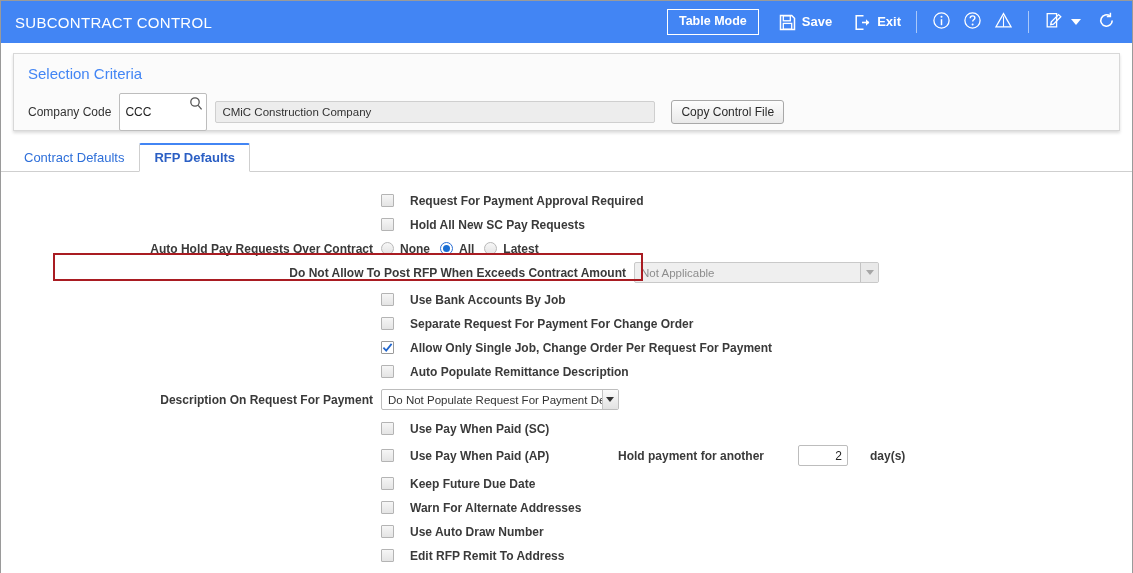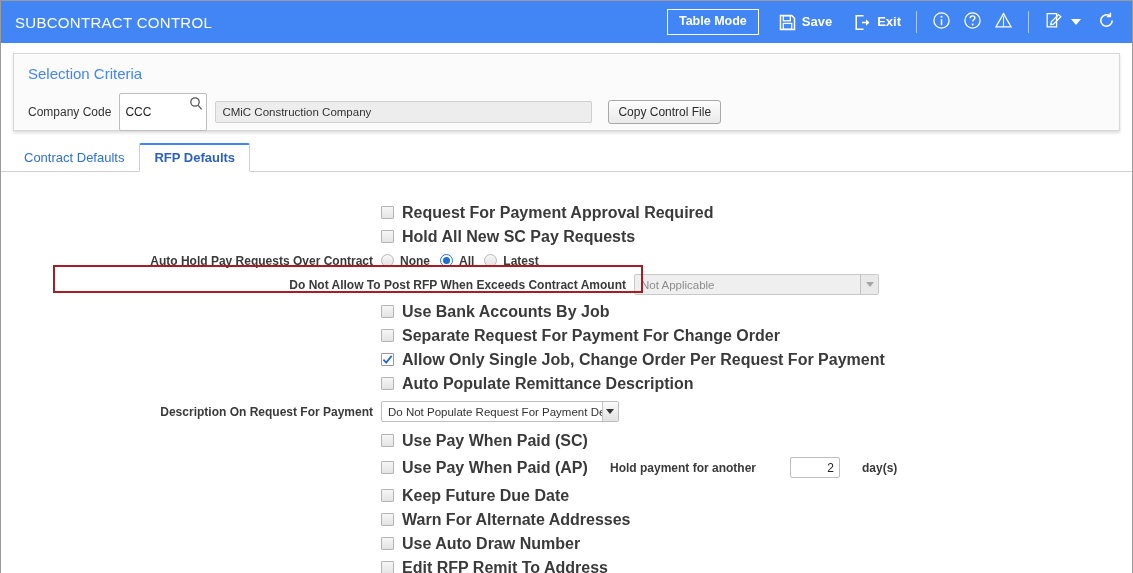--- a/index.html
+++ b/index.html
@@ -105,21 +105,21 @@
     padding: 0 20px 0 5px;
     color: #222;
     font-family: "Liberation Sans", sans-serif;
     border-radius: 2px;
   }
   .lookup-icon {
     position: absolute; right: 4px; top: 3px;
     pointer-events: none;
   }
   .readonly-input {
-    width: 377px; height: 22px;
+    width: 440px; height: 22px;
     border: 1px solid #cfcfcf;
     background: #ededed;
     font-size: 11.5px;
     color: #333;
     padding: 0 6px;
     display: flex; align-items: center;
     border-radius: 2px;
   }
   .btn {
     height: 24px;
@@ -130,21 +130,21 @@
     color: #2b2b2b;
     padding: 0 9px;
     border-radius: 3px;
     cursor: pointer;
     font-family: "Liberation Sans", sans-serif;
     margin-left: 8px;
   }
 
   
   .tabstrip {
-    margin: 12px 0 16px 0;
+    margin: 12px 0 4px 0;
     display: flex;
     align-items: flex-end;
     padding-left: 8px;
     border-bottom: 1px solid #cfcfcf;
     height: 29px;
   }
   .tab {
     font-size: 13px;
     color: #2e6fd9;
     padding: 5px 14px 6px;
@@ -193,24 +193,24 @@
     border: 1px solid #b4b4b4;
     background: linear-gradient(#f6f6f6,#e4e4e4);
     display: inline-flex;
     align-items: center; justify-content: center;
     cursor: pointer;
     flex: 0 0 auto;
     border-radius: 1px;
   }
   .cbx.checked { background: #ffffff; border-color: #9a9a9a; }
   .cbx-label {
-    font-size: 16px;
+    font-size: 12px;
     font-weight: bold;
     color: #3a3a3a;
-    margin-left: 8px;
+    margin-left: 16px;
     white-space: nowrap;
   }
 
   
   .radio {
     width: 13px; height: 13px;
     border-radius: 50%;
     border: 1px solid #b8b8b8;
     background: linear-gradient(#f7f7f7,#e3e3e3);
     display: inline-flex;

